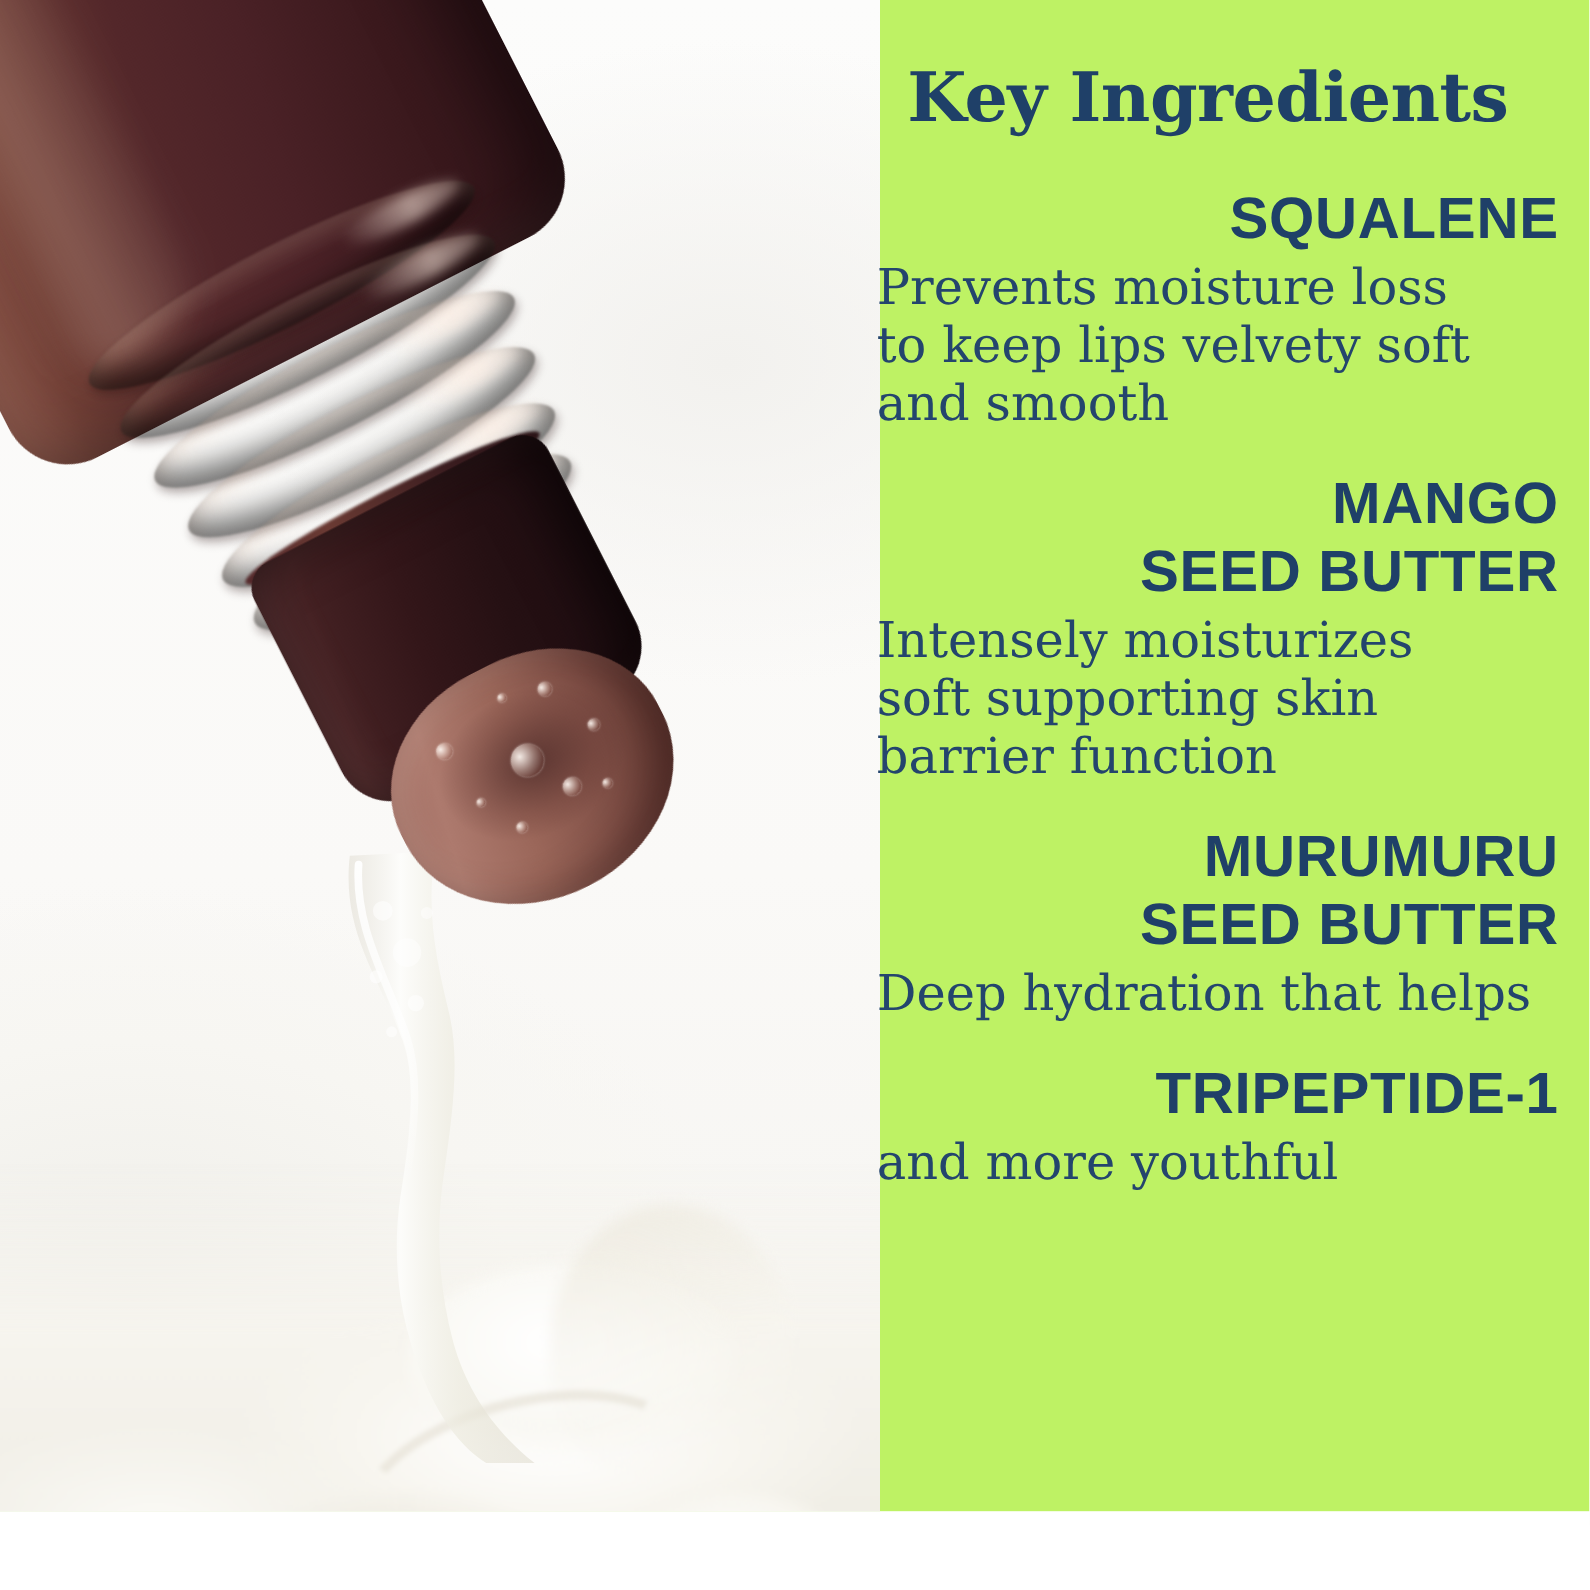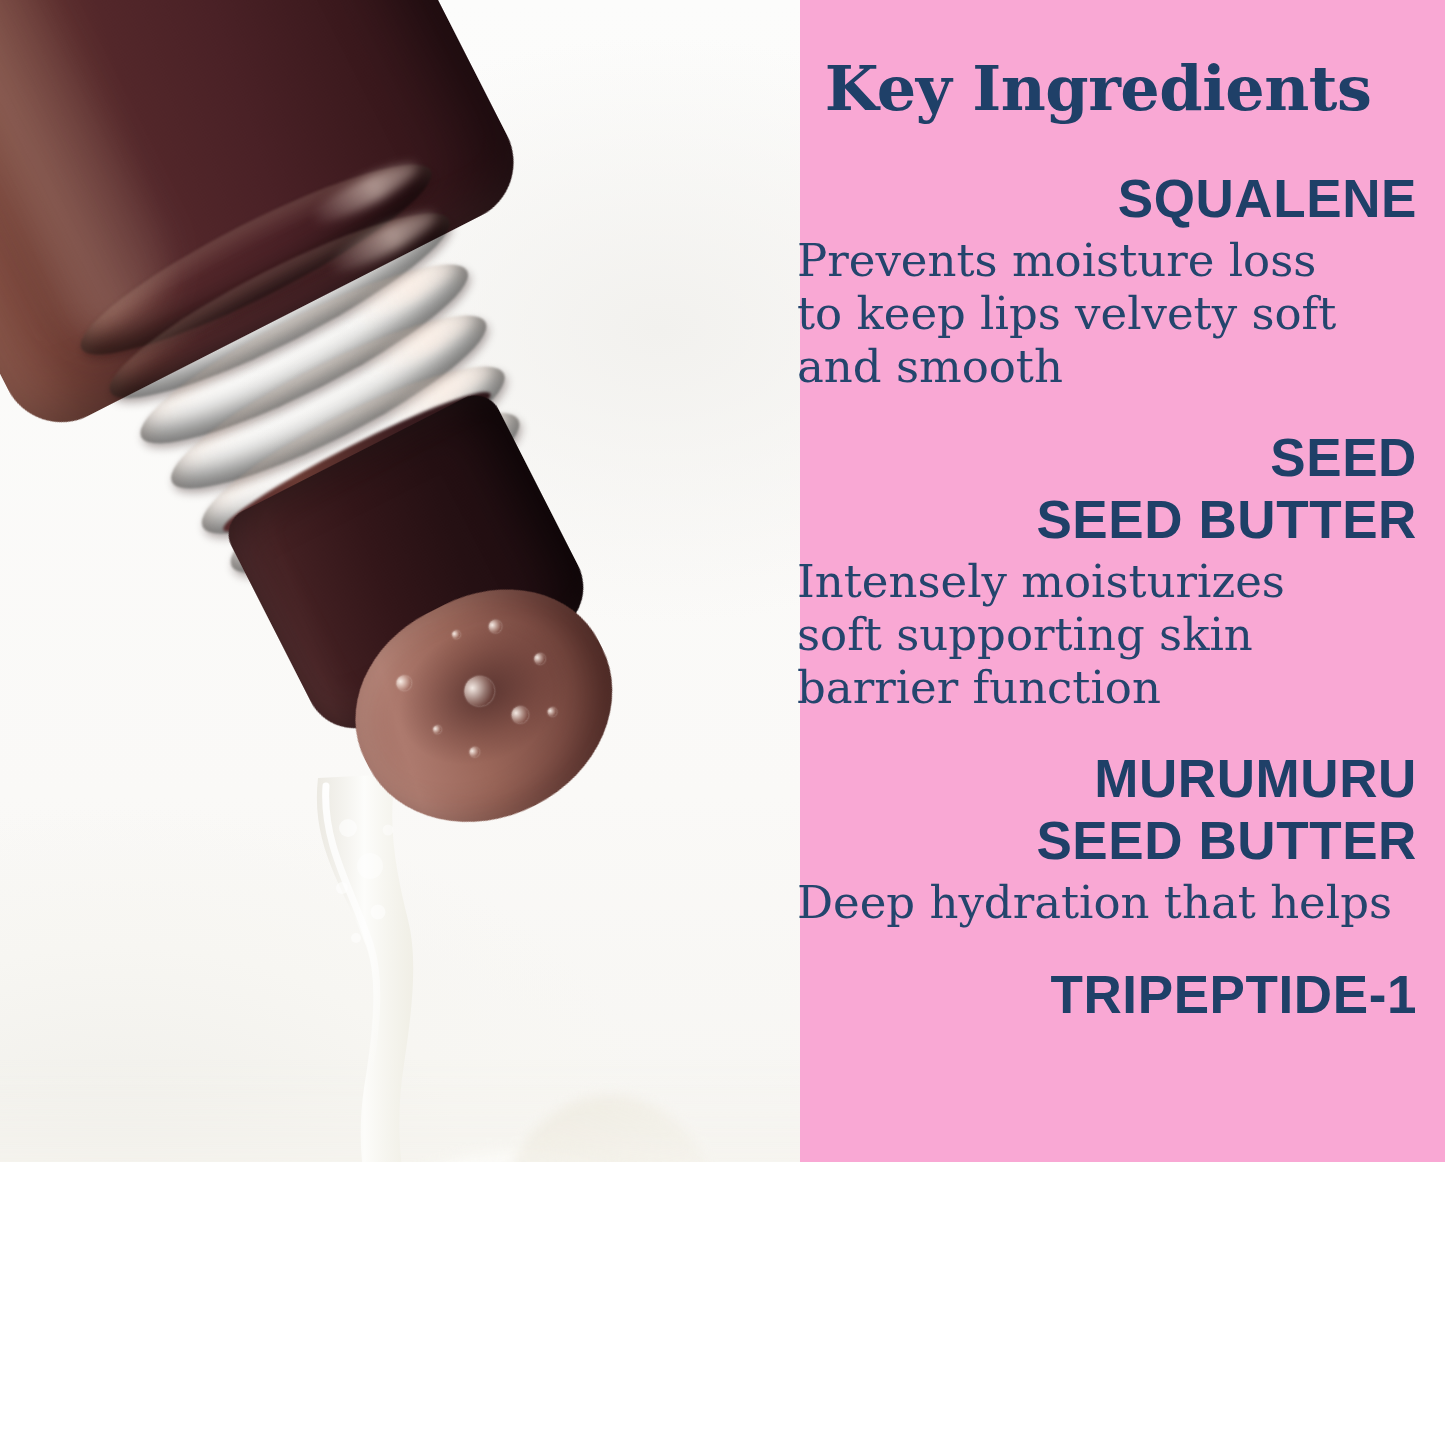--- a/index.html
+++ b/index.html
@@ -4,23 +4,23 @@
 <title>Key Ingredients</title>
 <style>
   html, body {
     margin: 0;
     padding: 0;
     background: #ffffff;
   }
   #canvas {
     position: relative;
     width: 1445px;
-    height: 1162px;
+    height: 1374px;
     overflow: hidden;
-    background: #f9a8d4;
+    background: #bef264;
     font-family: "Liberation Sans", sans-serif;
   }
 
   
   .photo {
     position: absolute;
     left: 0;
     top: 0;
     width: 800px;
     height: 1445px;
@@ -341,21 +341,21 @@
         </div>
         <div class="ing-desc">
           <span class="ln">Prevents moisture loss</span>
           <span class="ln">to keep lips velvety soft</span>
           <span class="ln">and smooth</span>
         </div>
       </div>
 
       <div class="ing-block">
         <div class="ing-name">
-          <span class="ln">SEED</span>
+          <span class="ln">MANGO</span>
           <span class="ln">SEED BUTTER</span>
         </div>
         <div class="ing-desc">
           <span class="ln">Intensely moisturizes</span>
           <span class="ln">soft supporting skin</span>
           <span class="ln">barrier function</span>
         </div>
       </div>
 
       <div class="ing-block">
@@ -366,19 +366,20 @@
         <div class="ing-desc">
           <span class="ln">Deep hydration that helps</span>
         </div>
       </div>
 
       <div class="ing-block">
         <div class="ing-name">
           <span class="ln">TRIPEPTIDE-1</span>
         </div>
         <div class="ing-desc">
+          <span class="ln">and more youthful</span>
         </div>
       </div>
 
     </div>
   </div>
 
 </div>
 
 </body></html>

